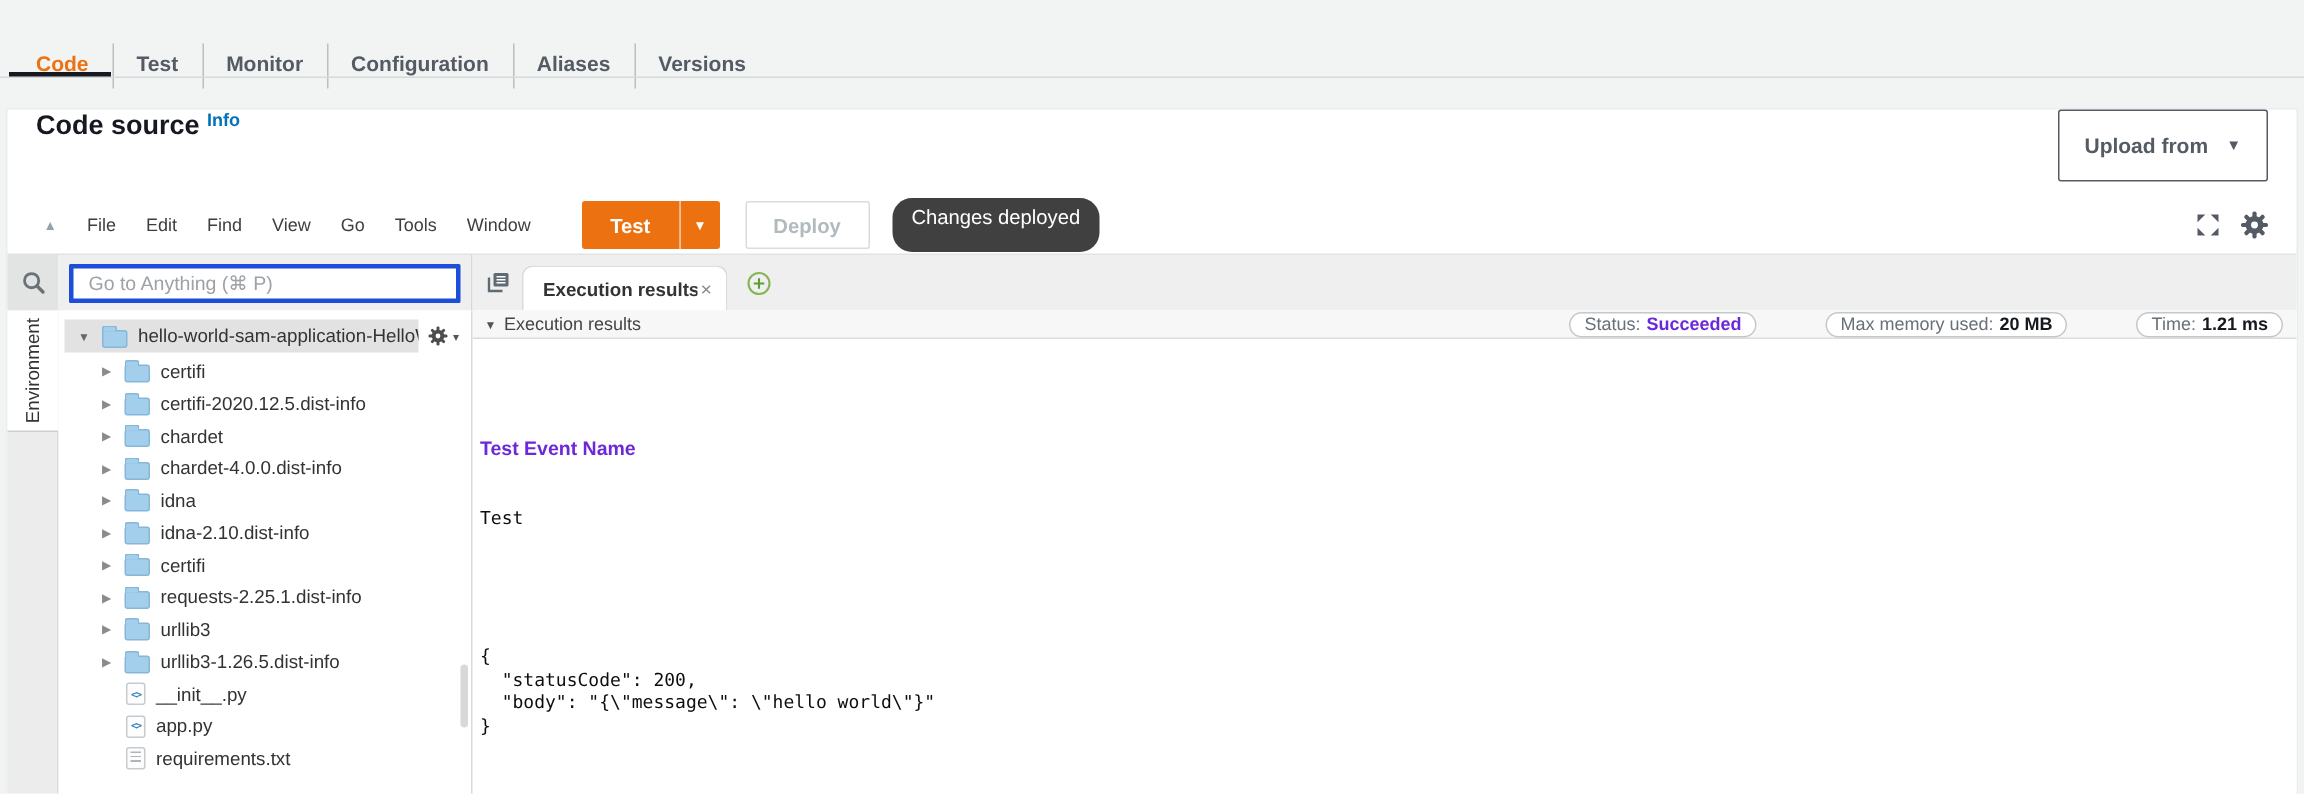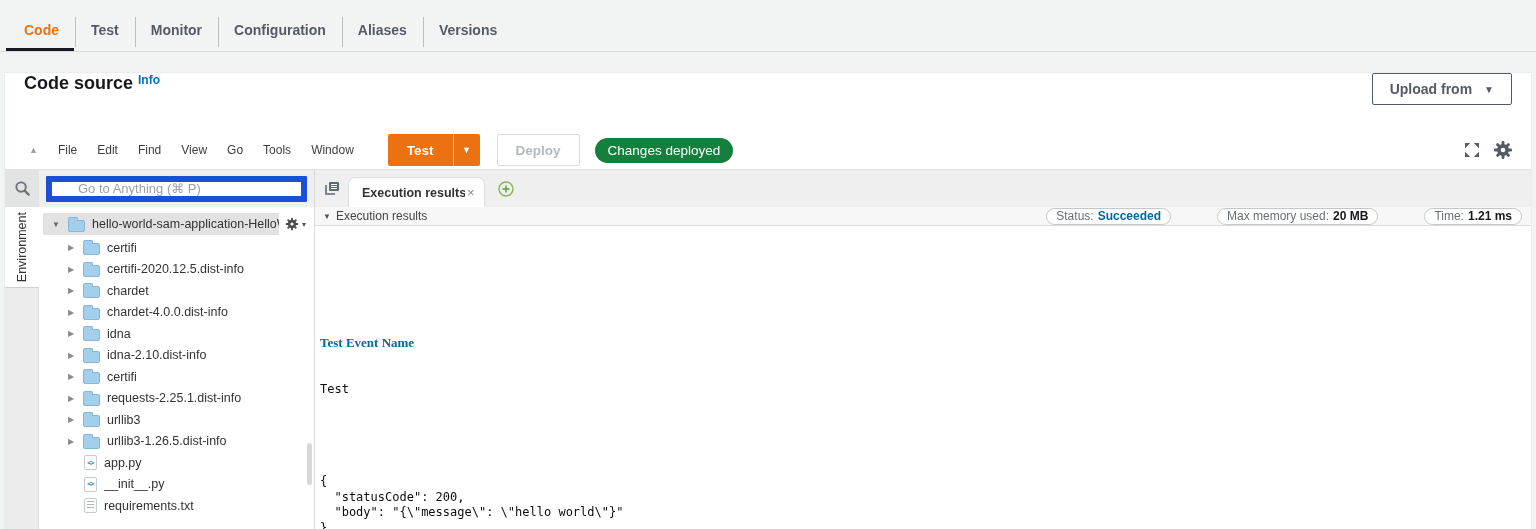--- a/index.html
+++ b/index.html
@@ -1,63 +1,63 @@
 <!DOCTYPE html>
 <html><head>
 <meta charset="utf-8">
 <style>
   * { box-sizing: border-box; margin: 0; padding: 0; }
   html,body { width:1536px; height:529px; overflow:hidden; background:#f2f3f3;
     font-family:"Liberation Sans", sans-serif; }
 
   
-  .top-tabs { position:relative; height:52px; display:flex; align-items:center;
+  .top-tabs { position:relative; height:52px; display:flex; align-items:flex-end;
     padding:8px 0 0 8px; background:#f2f3f3; }
   .top-tabs::after { content:""; position:absolute; left:0; right:0; top:51px; height:1px; background:#d5dbdb; }
   .fn-tab { position:relative; padding:2px 16px; font-size:14px; font-weight:700; color:#545b64; cursor:pointer; }
   .fn-tab:not(:first-child)::before { content:""; position:absolute; left:0; top:-3px; width:1px; height:30px; background:#b9c0c3; }
   .fn-tab.active { color:#ec7211; }
   .active-underline { position:absolute; left:6px; top:48px; width:68px; height:3px; background:#16191f; z-index:2; }
 
   
   .panel { position:absolute; left:4px; right:4px; top:72px; bottom:0; background:#fff;
     border:1px solid #eaeded; border-bottom:none; }
   .panel-header { height:58px; display:flex; padding:0 19px; }
   .title { font-size:18px; font-weight:700; color:#16191f; }
   .info { font-size:12px; font-weight:700; color:#0073bb; margin-left:5px; text-decoration:none; cursor:pointer; }
-  .upload-btn { margin-left:auto; display:flex; align-items:center; gap:12px; height:32px;
+  .upload-btn { margin-left:auto; display:flex; align-items:center; gap:12px; height:48px;
     background:#fff; border:1px solid #545b64; border-radius:2px; padding:0 17px;
     font-family:inherit; font-size:14px; font-weight:700; color:#545b64; cursor:pointer; }
   .upload-btn .dd { font-size:10px; }
 
   
   .menu-bar { height:38px; display:flex; align-items:center; padding:0 12px; }
   .collapse-tri { font-size:9px; color:#97a0a6; margin:0 10px 0 12px; cursor:pointer; }
   .menu-item { font-size:12px; color:#3b3f42; padding:0 10px; cursor:pointer; }
   .test-split { margin-left:24px; display:flex; height:32px; border-radius:2px; overflow:hidden; cursor:pointer; }
   .test-main { background:#ec7211; color:#fff; font-weight:700; font-size:13.5px;
     display:flex; align-items:center; padding:0 19px; }
   .test-arrow { background:#ec7211; border-left:1px solid rgba(255,255,255,.55); width:27px;
     display:flex; align-items:center; justify-content:center; color:#fff; font-size:9px; }
   .deploy { margin-left:17px; height:32px; padding:0 18px; background:#fff; border:1px solid #d9dcdc;
     border-radius:2px; font-family:inherit; font-size:13.5px; font-weight:700; color:#b3babd; cursor:default; }
-  .deployed-pill { margin-left:15px; height:25px; line-height:25px; padding:0 13px; border-radius:13px;
-    background:#15803d; color:#fff; font-size:13.5px; }
+  .deployed-pill { margin-left:15px; height:36px; line-height:25px; padding:0 13px; border-radius:13px;
+    background:#404040; color:#fff; font-size:13.5px; }
   .right-icons { margin-left:auto; display:flex; align-items:center; gap:13px; padding-right:6px; }
   .right-icons svg { cursor:pointer; }
 
   
   .ide { position:absolute; left:0; right:0; top:96px; bottom:0; display:flex; flex-direction:column;
     border-top:1px solid #e2e4e4; }
   .toolbar-row { height:37px; display:flex; flex:none; }
   .rail-top { width:34px; flex:none; background:#e2e3e3; display:flex; align-items:center; justify-content:center; cursor:pointer; }
   .search-area { width:276px; flex:none; background:#efefef; border-right:1px solid #d8d8d8;
     display:flex; align-items:center; padding:0 7px; }
-  .search-area input { flex:1; height:26px; border:6px solid #1d4ed8; background:#fff; border-radius:1px;
-    padding:0 26px; font-family:inherit; font-size:13px; color:#555; outline:none; }
+  .search-area input { flex:1; height:26px; border:3px solid #1d4ed8; background:#fff; border-radius:1px;
+    padding:0 10px; font-family:inherit; font-size:13px; color:#555; outline:none; }
   .search-area input::placeholder { color:#9da2a6; }
   .tabs-area { flex:1; background:#efefef; display:flex; align-items:flex-end; padding-left:7px; }
   .tablist-icon { align-self:center; margin:0 8px 0 2px; cursor:pointer; display:flex; }
   .ed-tab { height:30px; background:#fff; border:1px solid #dcdcdc; border-bottom:none;
     border-radius:7px 7px 0 0; display:flex; align-items:center; padding:0 9px 0 13px; cursor:pointer; }
   .ed-tab-label { font-size:12.5px; font-weight:700; color:#333; white-space:nowrap; overflow:hidden; max-width:103px; }
   .ed-tab-close { font-size:13px; color:#8a8a8a; margin-left:2px; cursor:pointer; }
   .newtab { align-self:center; margin-left:13px; display:flex; cursor:pointer; }
 
   .ide-body { flex:1; display:flex; min-height:0; }
@@ -92,28 +92,28 @@
 
   .editor { flex:1; min-width:0; display:flex; flex-direction:column; background:#fff; }
   .results-header { height:19px; flex:none; background:#f7f7f7; border-bottom:1px solid #dcdcdc;
     display:flex; align-items:center; padding:0 9px 0 8px; }
   .hdr-caret { font-size:8px; color:#555; margin-right:5px; cursor:pointer; }
   .hdr-label { font-size:12px; color:#444; }
   .badges { margin-left:auto; display:flex; gap:6px; }
   .badge { height:17px; display:flex; align-items:center; gap:4px; background:#fff;
     border:1px solid #c3c9cb; border-radius:10px; padding:0 9px; font-size:12px; color:#687078; white-space:nowrap;margin-left:40px; }
   .b-value { color:#16191f; font-weight:700; }
-  .b-value.green { color:#0369a1; }
+  .b-value.green { color:#6d28d9; }
 
   .results-body { position:relative; flex:1; min-height:0; padding:3px 0 0 5px;
     font-family:"DejaVu Sans Mono", monospace; font-size:12px; line-height:15.5px;
     color:#0d0d0d; white-space:pre; overflow:hidden; }
   .margin-line { position:absolute; left:555px; top:0; bottom:0; width:1px; background:#e4e4e4; }
   .results-body > * { position:relative; z-index:1; }
-  .h { font-family:Liberation Serif, serif; font-weight:700; font-size:13px; color:#0369a1;margin-top:44px; }
+  .h { font-family:Liberation Sans, sans-serif; font-weight:700; font-size:13px; color:#6d28d9; }
   pre.mono { font-family:inherit; font-size:inherit; line-height:inherit; }
   .spacer { height:15px; }
 </style>
 </head>
 <body>
 
 <div class="top-tabs">
   <div class="fn-tab active">Code</div>
   <div class="fn-tab">Test</div>
   <div class="fn-tab">Monitor</div>
@@ -274,25 +274,25 @@
             <span class="icon-folder"></span>
             <span>urllib3</span>
           </div>
         <div class="trow">
             <span class="caret">▶</span>
             <span class="icon-folder"></span>
             <span>urllib3-1.26.5.dist-info</span>
           </div>
         <div class="trow file">
             <span class="icon-page code"></span>
-            <span>app.py</span>
+            <span>__init__.py</span>
           </div>
         <div class="trow file">
             <span class="icon-page code"></span>
-            <span>__init__.py</span>
+            <span>app.py</span>
           </div>
         <div class="trow file">
             <span class="icon-page txt"></span>
             <span>requirements.txt</span>
           </div>
 
         <div class="tree-scroll"></div>
       </div>
 
       <div class="editor">

